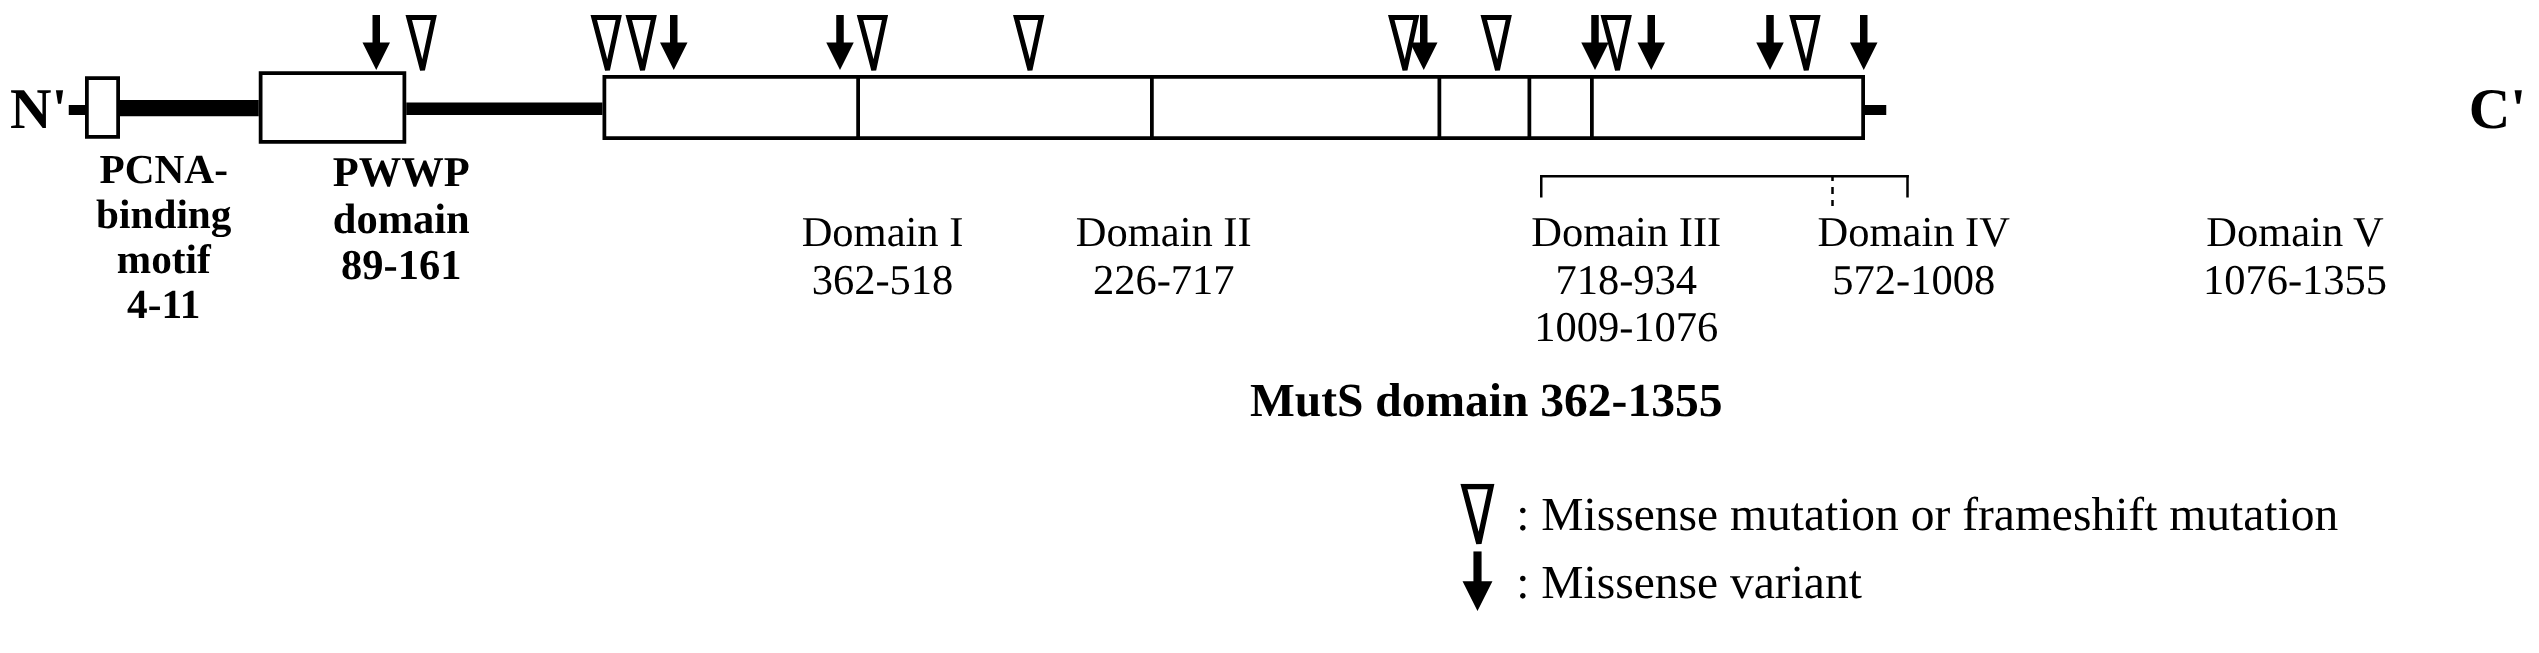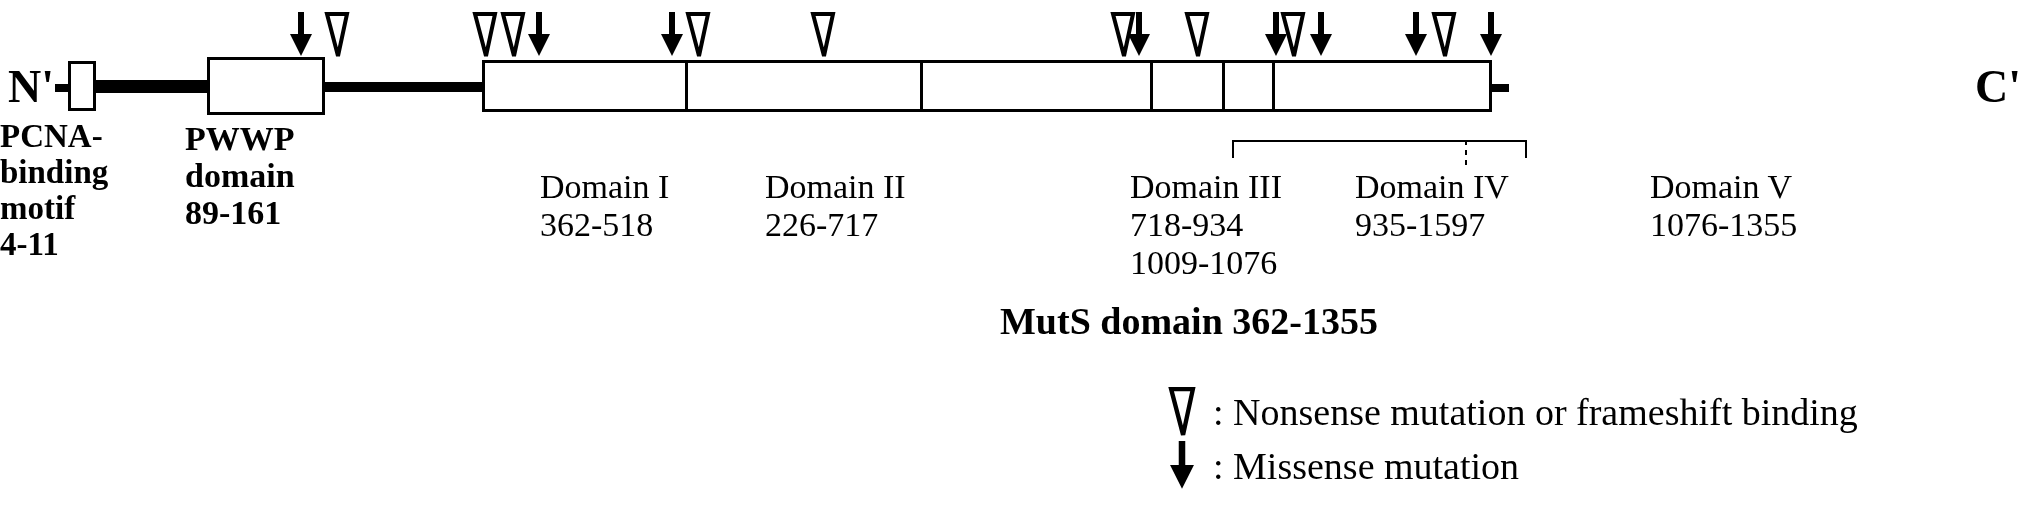--- a/index.html
+++ b/index.html
@@ -26,24 +26,25 @@
 
   
   .divider{position:absolute;width:3px;background:#000;}
 
   
   .marker{position:absolute;width:30px;height:46px;}
   .marker svg{display:block;width:30px;height:46px;}
 
   
   .caption{
-    position:absolute;text-align:left;
+    position:absolute;text-align:center;
     font-family:"Liberation Serif",serif;
     font-size:34px;line-height:38px;font-weight:normal;
     white-space:pre-line;
+    margin-left:36px;
   }
 
   
   #cap-pcna{left:0px;top:118px;width:190px;font-weight:bold;font-size:33px;line-height:36px;}
   #cap-pwwp{left:185px;top:120px;width:200px;font-weight:bold;font-size:34px;line-height:37px;}
   #cap-d1{left:540px;top:168px;width:260px;}
   #cap-d2{left:765px;top:168px;width:260px;}
   #cap-d3{left:1130px;top:168px;width:270px;}
   #cap-d4{left:1355px;top:168px;width:280px;}
   #cap-d5{left:1650px;top:168px;width:300px;}
@@ -209,38 +210,38 @@
 domain
 89-161</div>
   <div class="caption" id="cap-d1">Domain I
 362-518</div>
   <div class="caption" id="cap-d2">Domain II
 226-717</div>
   <div class="caption" id="cap-d3">Domain III
 718-934
 1009-1076</div>
   <div class="caption" id="cap-d4">Domain IV
-935-1597</div>
+572-1008</div>
   <div class="caption" id="cap-d5">Domain V
 1076-1355</div>
 
   <div id="cap-muts">MutS domain 362-1355</div>
 
   <div id="legend">
     <div class="legend-row">
       <span class="legend-gly">
         <svg viewBox="0 0 30 46">
             <path d="M5 2 L25 2 L16 44 Z" fill="#fff" stroke="#000" stroke-width="4" stroke-linejoin="miter"></path>
           </svg>
       </span>
-      <span class="legend-txt">: Nonsense mutation or frameshift binding</span>
+      <span class="legend-txt">: Missense mutation or frameshift mutation</span>
     </div>
     <div class="legend-row">
       <span class="legend-gly">
         <svg viewBox="0 0 30 46">
             <path d="M12 0 h6 v22 h8 L15 44 L4 22 h8 Z" fill="#000"></path>
           </svg>
       </span>
-      <span class="legend-txt">: Missense mutation</span>
+      <span class="legend-txt">: Missense variant</span>
     </div>
   </div>
 
 </div>
 
 </body></html>

